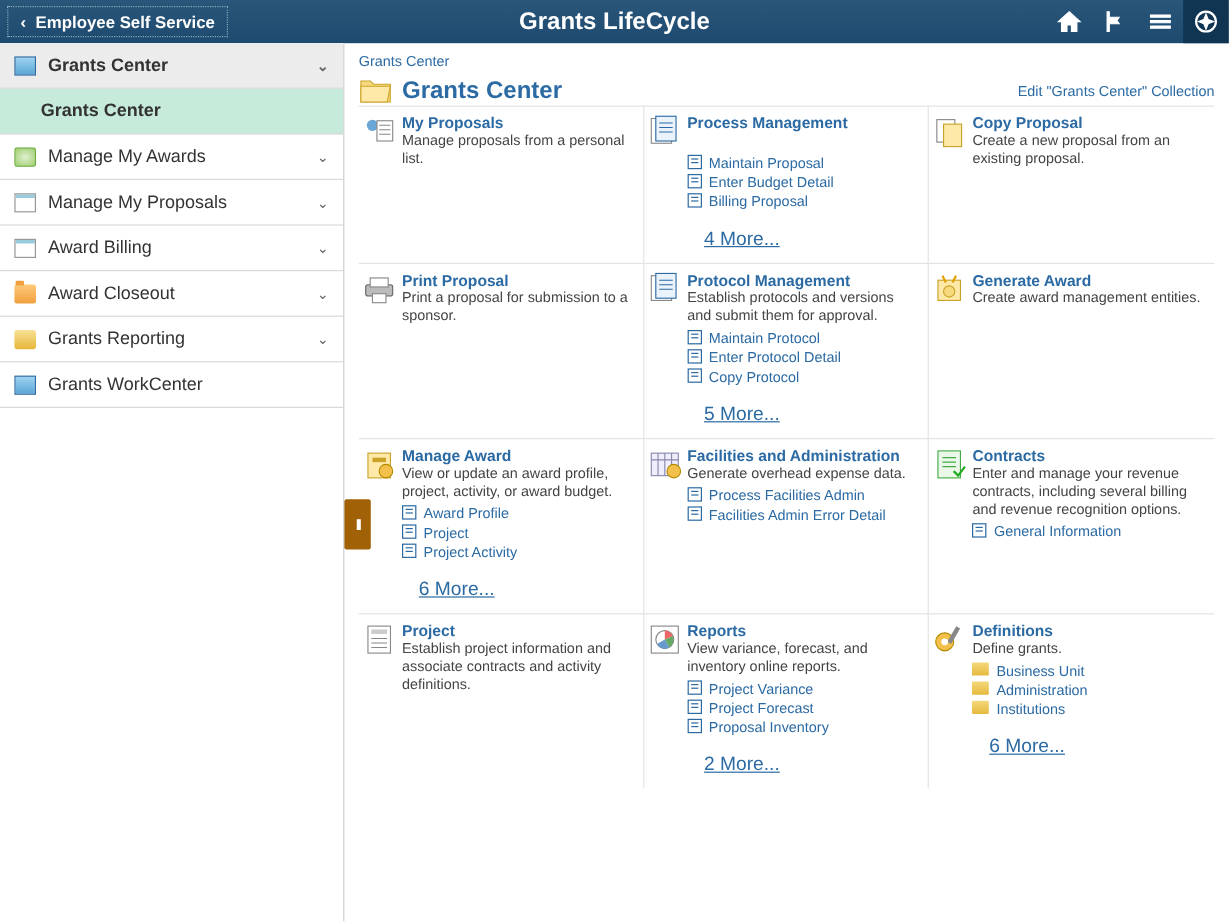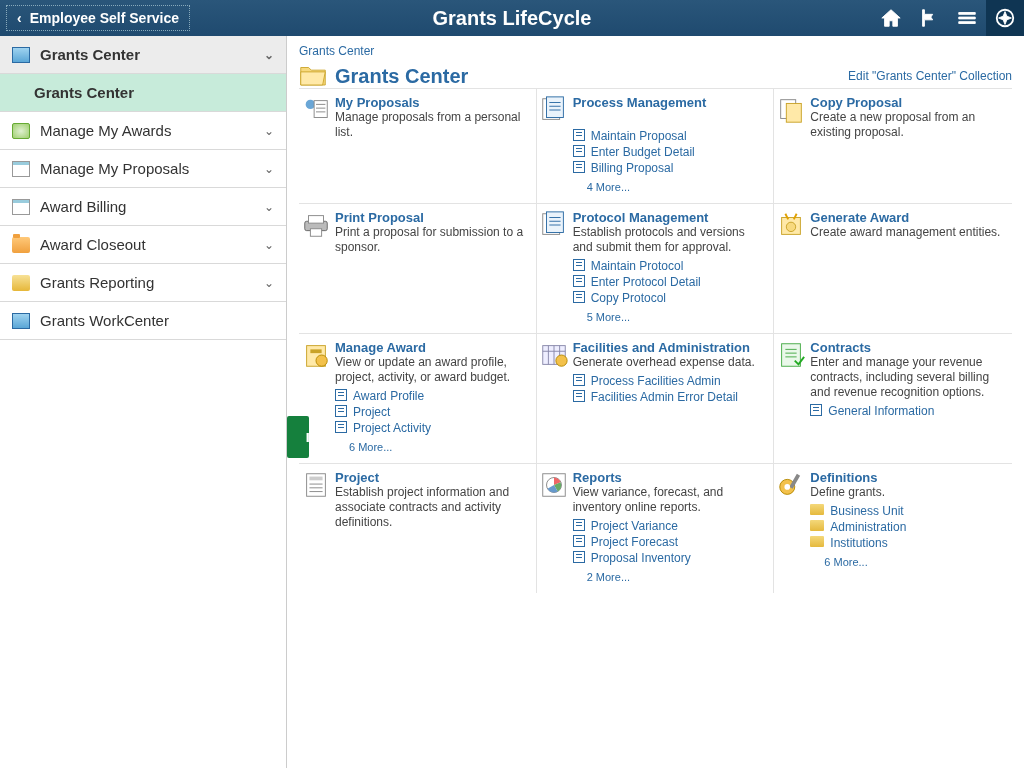--- a/index.html
+++ b/index.html
@@ -15,21 +15,21 @@
   .banner-icon svg { width: 22px; height: 22px; fill: #fff; stroke: #fff; }
   
   .main { display: flex; height: calc(768px - 36px); position: relative; }
   .sidebar { width: 287px; background: #fff; border-right: 1px solid #ccc; }
   .nav-row { display: flex; align-items: center; padding: 10px 12px; border-bottom: 1px solid #d9d9d9; cursor: pointer; font-size: 15px; }
   .nav-row .nav-icon { width: 18px; height: 16px; margin-right: 10px; display: inline-block; }
   .nav-row .chev-down { margin-left: auto; color: #666; font-size: 12px; }
   .nav-top { background: #ececec; font-weight: bold; }
   .nav-sub { background: #c7ebda; font-weight: bold; padding-left: 34px; }
   
-  .collapse-pill { position: absolute; left: 287px; top: 380px; width: 22px; height: 42px; background: #15803d; border-radius: 2px; display:flex; align-items:center; justify-content:flex-end; color:#fff; font-weight:bold; cursor:pointer; }
+  .collapse-pill { position: absolute; left: 287px; top: 380px; width: 22px; height: 42px; background: #a16207; border-radius: 2px; display:flex; align-items:center; justify-content:center; color:#fff; font-weight:bold; cursor:pointer; }
   .collapse-pill span { letter-spacing: -2px; }
   
   .content { flex: 1; padding: 8px 12px 12px 12px; overflow-y: auto; }
   .bc { color: #2b6aa3; font-size: 12px; margin-bottom: 6px; }
   .titlebar { display: flex; align-items: center; }
   .titlebar .folder { width: 28px; height: 24px; margin-right: 8px; }
   .titlebar h1 { color: #2b6aa3; font-size: 20px; font-weight: bold; }
   .edit-link { margin-left: auto; color: #2b6aa3; font-size: 12px; cursor: pointer; }
   .subtitle { color: #666; font-size: 12px; margin: 4px 0 10px 0; }
   .grid { display: grid; grid-template-columns: 1fr 1fr 1fr; }
@@ -40,21 +40,21 @@
   .cell-body { flex: 1; }
   .cell-title { color: #2b6aa3; font-weight: bold; font-size: 13px; cursor: pointer; }
   .cell-desc { font-size: 12px; color: #444; line-height: 1.25; }
   .sublinks { margin: 4px 0 0 34px; font-size: 12px; }
   .sublinks .sl { display: flex; margin: 2px 0; color:#2b6aa3; cursor:pointer;}
   .sublinks .sl .mini { width: 12px; height: 12px; border: 1px solid #2b6aa3; margin-right: 6px; display:inline-block; position:relative;}
   .sublinks .sl .mini::before { content:""; position:absolute; left:2px; right:2px; top:2px; height:1px; background:#2b6aa3;}
   .sublinks .sl .mini::after { content:""; position:absolute; left:2px; right:2px; top:5px; height:1px; background:#2b6aa3;}
   .sublinks .sl .mini.folder-ic { border:none; width:14px; height:11px; background: linear-gradient(#f4d87a,#e5b93e); border-radius:1px;}
   .sublinks .sl .mini.folder-ic::before, .sublinks .sl .mini.folder-ic::after { display:none;}
-  .more-link { color:#2b6aa3; font-size:11px; margin-left:48px; margin-top:6px; cursor:pointer; }
+  .more-link { color:#2b6aa3; font-size:16px; margin-left:48px; margin-top:16px; cursor:pointer;text-decoration:underline; }
   
   .ni-grid { background: linear-gradient(#9fd3f0,#5aa6d6); border:1px solid #2b6aa3; }
   .ni-doc  { background: #fff; border:1px solid #999; box-shadow: inset 0 3px 0 #9cd; }
   .ni-fold-y { background: linear-gradient(#f7e196,#e6b739); border-radius:2px; }
   .ni-fold-o { background: linear-gradient(#ffc97a,#f0a03e); border-radius:2px; position:relative;}
   .ni-fold-o::before { content:""; position:absolute; top:-3px; left:1px; width:7px; height:4px; background:#f0a03e; border-radius:1px;}
   .ni-money { background: radial-gradient(#dff0d0,#9fcf6f); border:1px solid #6a3; border-radius:2px;}
   
   .ci { width:30px; height:30px; display:inline-block; }
   .ci svg { width:30px; height:30px; }

